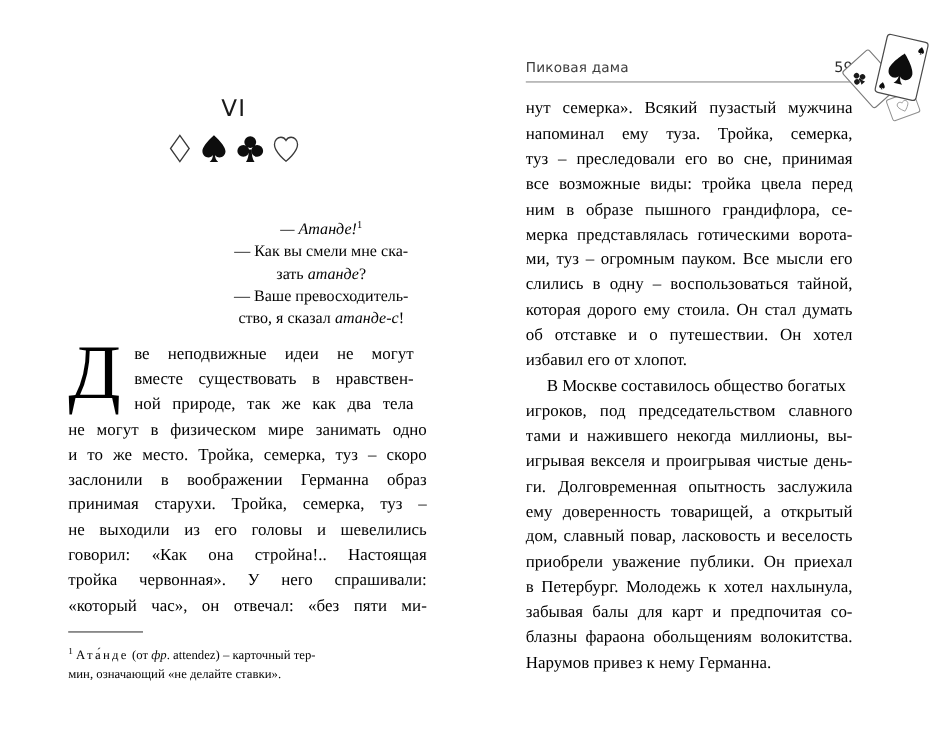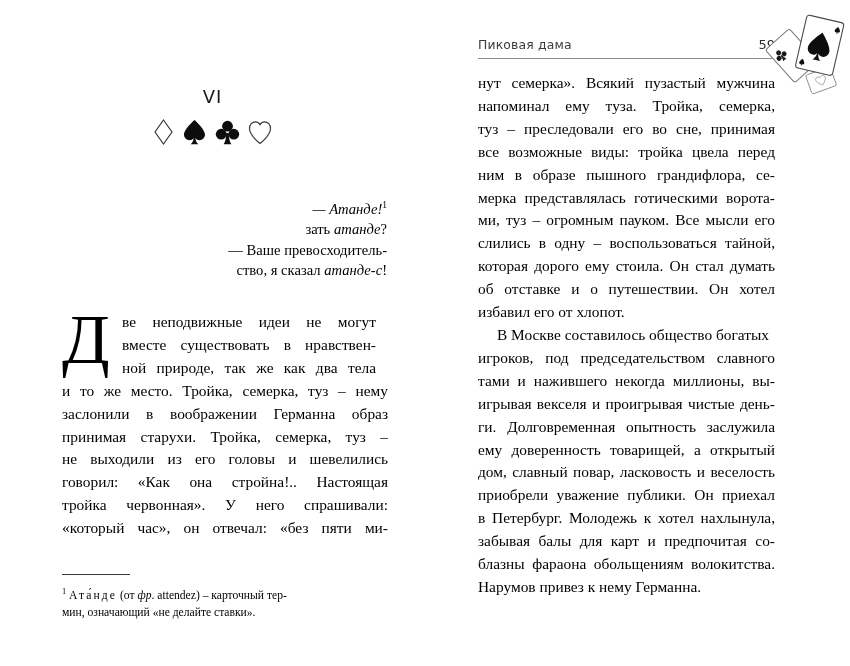--- a/index.html
+++ b/index.html
@@ -27,42 +27,42 @@
   }
   .chapter-head {
     position: absolute;
     left: 0;
     top: 88px;
     width: 425px;
     text-align: center;
   }
   .chapter-num {
     font-family: "DejaVu Sans", "Liberation Sans", sans-serif;
-    font-size: 18px;
+    font-size: 21px;
     font-weight: 400;
     letter-spacing: 1px;
     color: #1a1a1a;
     line-height: 1;
   }
   .suit-row {
     margin-top: 11px;
     line-height: 1;
     white-space: nowrap;
   }
   .suit-row svg { vertical-align: middle; }
   .suit-gap { display: inline-block; width: 2px; }
 
   .epigraph {
     position: absolute;
     left: 197px;
     top: 199px;
     width: 190px;
     font-size: 14.6px;
     line-height: 20.3px;
-    text-align: right;
+    text-align: center;
   }
   .epigraph .ln { white-space: nowrap; }
   .epigraph i { font-style: italic; }
   .fn-ref {
     font-size: 9.5px;
     vertical-align: super;
     font-style: normal;
     line-height: 0;
   }
 
@@ -123,21 +123,21 @@
     vertical-align: super;
     line-height: 0;
   }
   .spaced { letter-spacing: 2.1px; }
   .footnote i { font-style: italic; }
 
   
   .right-page {
     position: absolute;
     left: 425px;
-    top: 0;
+    top: 16px;
     width: 425px;
     height: 540px;
   }
   .running-head {
     position: absolute;
     left: 53px;
     top: 37px;
     width: 297px;
     display: flex;
     justify-content: space-between;
@@ -205,35 +205,37 @@
         </svg><span class="suit-gap"></span>
         <svg width="26" height="30" viewBox="0 0 26 30">
           <path d="M13 26.5 C13 26.5 2.5 18.3 2.5 11.4 C2.5 7.4 5.3 4.8 8.4 4.8 C10.7 4.8 12.2 6.2 13 7.6
                    C13.8 6.2 15.3 4.8 17.6 4.8 C20.7 4.8 23.5 7.4 23.5 11.4 C23.5 18.3 13 26.5 13 26.5 Z" fill="none" stroke="#3a3a3a" stroke-width="1.2"></path>
         </svg>
       </div>
     </div>
 
     <div class="epigraph">
       <div class="ln"><i>— Атанде!</i><span class="fn-ref">1</span></div>
+      <div class="ln">— Как вы смели мне ска-</div>
       <div class="ln">зать <i>атанде</i>?</div>
       <div class="ln">— Ваше превосходитель-</div>
       <div class="ln">ство, я сказал <i>атанде-с</i>!</div>
     </div>
 
     <div class="body-left">
       <div class="dropcap-wrap">
         <span class="dropcap">Д</span>
         <div class="dc-lines">
           <span class="ln just">ве неподвижные идеи не могут</span>
           <span class="ln just">вместе существовать в нравствен-</span>
           <span class="ln just">ной природе, так же как два тела</span>
         </div>
       </div>
-      <span class="ln just">и то же место. Тройка, семерка, туз – нему</span>
+      <span class="ln just">не могут в физическом мире занимать одно</span>
+      <span class="ln just">и то же место. Тройка, семерка, туз – скоро</span>
       <span class="ln just">заслонили в воображении Германна образ</span>
       <span class="ln just">принимая старухи. Тройка, семерка, туз –</span>
       <span class="ln just">не выходили из его головы и шевелились</span>
       <span class="ln just">говорил: «Как она стройна!.. Настоящая</span>
       <span class="ln just">тройка червонная». У него спрашивали:</span>
       <span class="ln just">«который час», он отвечал: «без пяти ми-</span>
     </div>
 
     <div class="footnote-sep"></div>
 

